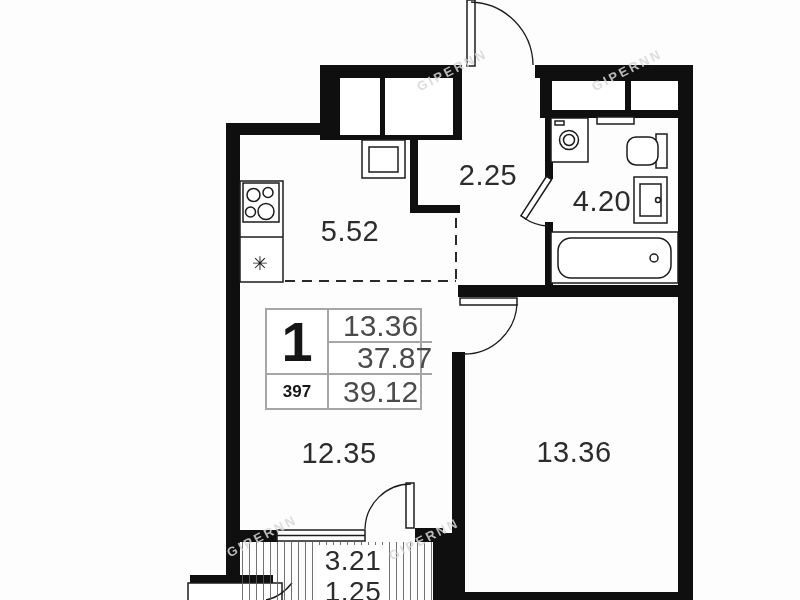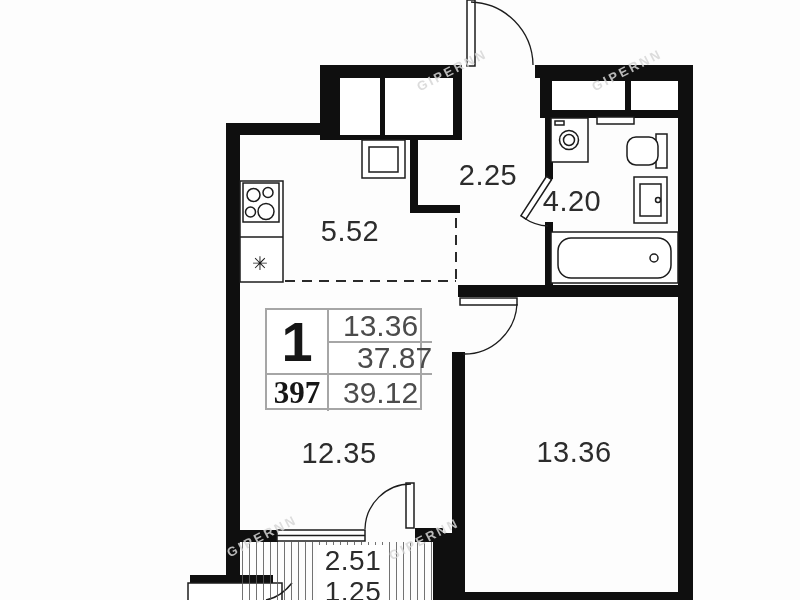--- a/index.html
+++ b/index.html
@@ -30,21 +30,21 @@
     position:absolute;left:265px;top:308px;width:153px;height:98px;background:#fff;
     border:2px solid #a6a6a6;display:grid;grid-template-columns:62px 1fr;
     grid-template-rows:33px 30px 1fr;z-index:4;
   }
   .info-table .cell{display:flex;align-items:center;justify-content:center;color:#4b4b4b;}
   .c-rooms{grid-area:1/1/3/2;border-right:2px solid #a6a6a6;
     font-size:56px;font-weight:700;color:#161616 !important;}
   .c-a1{grid-area:1/2/2/3;border-bottom:2px solid #a6a6a6;font-size:30px;}
   .c-a2{grid-area:2/2/3/3;font-size:30px;margin-left:28px;}
   .c-unit{grid-area:3/1/4/2;border-top:2px solid #a6a6a6;border-right:2px solid #a6a6a6;
-    font-size:31px;font-weight:700;color:#161616 !important;font-family:Liberation Serif, serif;}
+    font-size:17px;font-weight:700;color:#161616 !important;}
   .c-a3{grid-area:3/2/4/3;border-top:2px solid #a6a6a6;font-size:30px;}
   .wm{
     position:absolute;transform:translate(-50%,-50%) rotate(-27deg);
     font-size:13px;font-weight:700;letter-spacing:2.5px;
     color:rgba(214,214,214,.85);z-index:6;pointer-events:none;white-space:nowrap;
   }
 </style>
 </head>
 <body>
 
@@ -161,26 +161,26 @@
     <g stroke="#2a2a2a" stroke-width="2" stroke-dasharray="10 7" fill="none">
       <path d="M285,281 H456"></path>
       <path d="M456,279 V214"></path>
     </g>
   </svg>
 
   <div class="hatch"></div>
 
   <div class="room-label" style="left:350px;top:231px">5.52</div>
   <div class="room-label" style="left:488px;top:175px">2.25</div>
-  <div class="room-label" style="left:572px;top:201px">4.20</div>
+  <div class="room-label" style="left:602px;top:201px">4.20</div>
   <div class="room-label" style="left:339px;top:453px">12.35</div>
   <div class="room-label" style="left:574px;top:452px">13.36</div>
 
   <div class="balcony-box">
-    <span class="room-label">2.51</span>
+    <span class="room-label">3.21</span>
     <span class="room-label">1.25</span>
   </div>
 
   <span class="snowflake">✳</span>
 
   <div class="info-table">
     <div class="cell c-rooms">1</div>
     <div class="cell c-a1">13.36</div>
     <div class="cell c-a2">37.87</div>
     <div class="cell c-unit">397</div>

